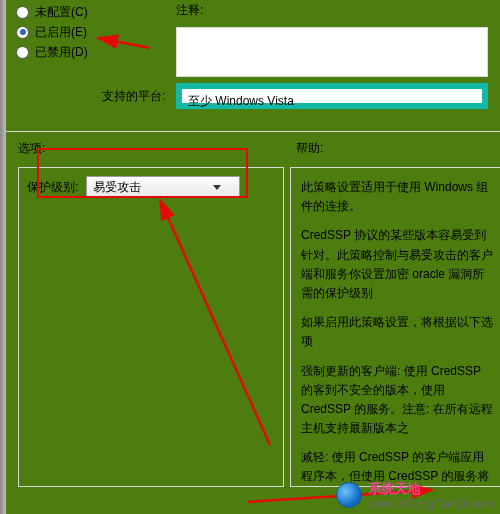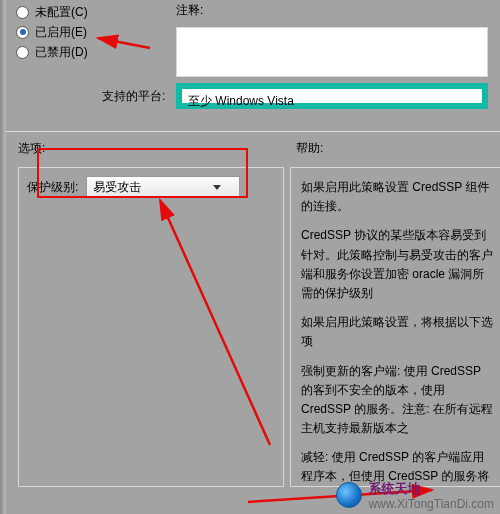--- a/index.html
+++ b/index.html
@@ -13,21 +13,21 @@
     height: 514px;
     overflow: hidden;
     position: relative;
   }
   .left-edge {
     position: absolute; left: 0; top: 0; width: 6px; height: 514px;
     background: linear-gradient(to right, #8a8a8a, #bcbcbc);
   }
   .inner {
     position: absolute; left: 6px; top: 0; right: 0; bottom: 0;
-    background: #a3a3a3;
+    background: #4d7c0f;
   }
   .top-area {
     padding: 2px 10px 6px 10px;
   }
   .radio-row {
     display: flex; align-items: center; height: 20px;
     gap: 6px;
   }
   .radio-dot {
     width: 13px; height: 13px; border: 1px solid #555; border-radius: 50%;
@@ -99,21 +99,21 @@
   .watermark {
     position: absolute; right: 6px; bottom: 4px;
     display: flex; align-items: center; gap: 6px;
   }
   .wm-logo {
     width: 26px; height: 26px; border-radius: 50%;
     background: radial-gradient(circle at 35% 35%, #6fc3ff, #1671c6 60%, #0a4a86);
     border: 1px solid #0a5aa0;
   }
   .wm-text { font-size: 13px; font-weight: bold; }
-  .wm-text .cn { color: #701a75; }
+  .wm-text .cn { color: #ec4899; }
   .wm-text .url { color: #666; font-size: 12px; font-weight: normal; display:block; line-height:1; }
 </style>
 </head>
 <body>
 
 <div class="left-edge"></div>
 <div class="inner">
 
   <div class="top-area">
     <div class="comment-row">
@@ -155,21 +155,21 @@
           <div class="dropdown">
             <span>易受攻击</span>
             <span class="dd-arrow"></span>
           </div>
         </div>
       </div>
     </div>
     <div class="sec-right">
       <div class="sec-title">帮助:</div>
       <div class="fieldset-right">
-        <div class="help-block">如果启用此策略设置 CredSSP 组件的连接。</div>
+        <div class="help-block">此策略设置适用于使用 Windows 组件的连接。</div>
         <div class="help-block">CredSSP 协议的某些版本容易受到针对。此策略控制与易受攻击的客户端和服务你设置加密 oracle 漏洞所需的保护级别</div>
         <div class="help-block">如果启用此策略设置，将根据以下选项</div>
         <div class="help-block">强制更新的客户端: 使用 CredSSP 的客到不安全的版本，使用 CredSSP 的服务。注意: 在所有远程主机支持最新版本之</div>
         <div class="help-block">减轻: 使用 CredSSP 的客户端应用程序本，但使用 CredSSP 的服务将接受未修补客户端所造成的风险的更多信息，</div>
       </div>
     </div>
   </div>
 
 </div>
 

